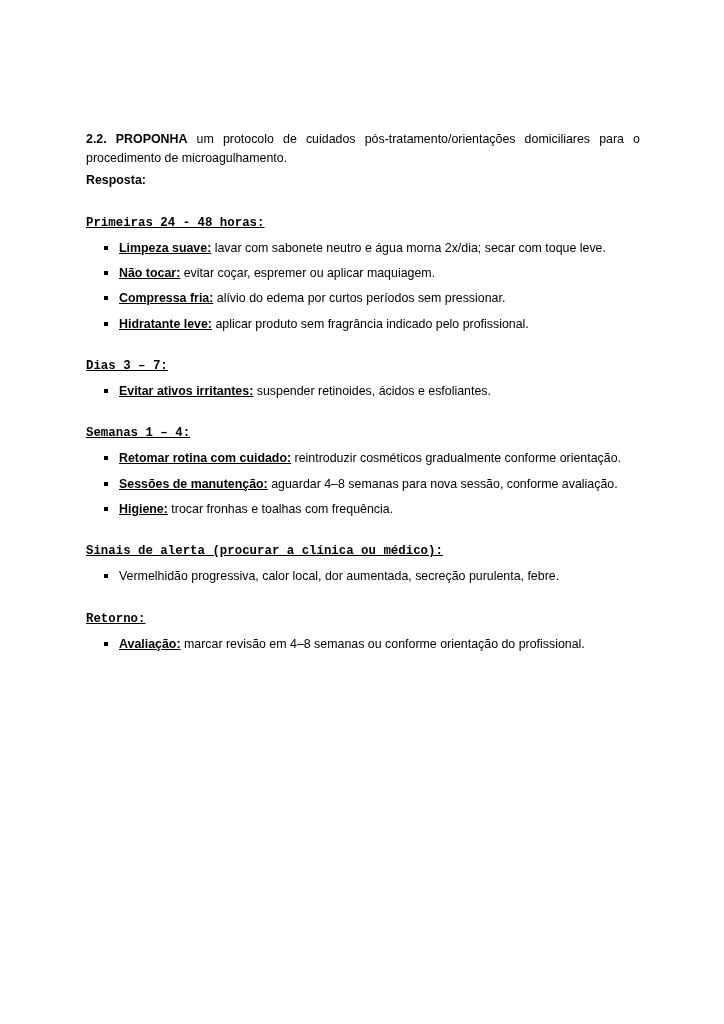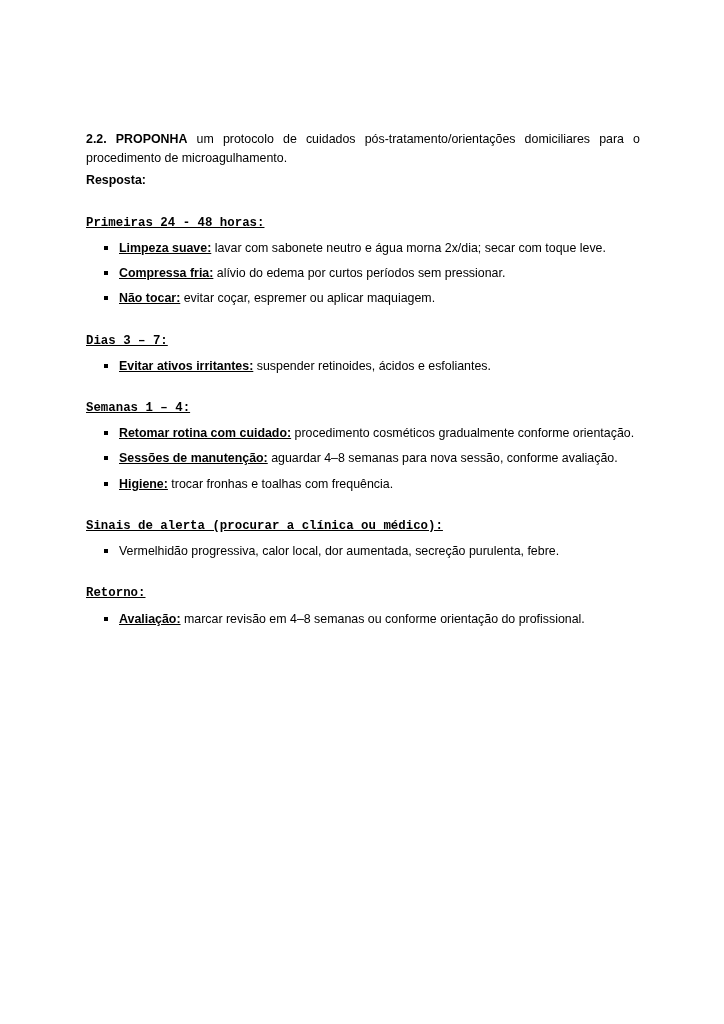--- a/index.html
+++ b/index.html
@@ -88,36 +88,37 @@
     <p class="intro"><b>2.2. PROPONHA</b><span> um protocolo de cuidados pós-tratamento/orientações domiciliares para o procedimento de microagulhamento.</span></p>
 
     <p class="answer-label">Resposta:</p>
 
     <div>
 
       <div class="section">
         <p class="section-heading">Primeiras 24 - 48 horas:</p>
         <ul class="bullets">
           <li class="li-justify"><span class="term">Limpeza suave:</span><span> lavar com sabonete neutro e água morna 2x/dia; secar com toque leve.</span></li>
+          <li class="li-justify"><span class="term">Não tocar:</span><span> evitar coçar, espremer ou aplicar maquiagem.</span></li>
           <li class="li-justify"><span class="term">Compressa fria:</span><span> alívio do edema por curtos períodos sem pressionar.</span></li>
-          <li class="li-justify"><span class="term">Não tocar:</span><span> evitar coçar, espremer ou aplicar maquiagem.</span></li>
+          <li class="li-justify"><span class="term">Hidratante leve:</span><span> aplicar produto sem fragrância indicado pelo profissional.</span></li>
         </ul>
       </div>
 
       <div class="section">
         <p class="section-heading">Dias 3 – 7:</p>
         <ul class="bullets">
           <li class="li-justify"><span class="term">Evitar ativos irritantes:</span><span> suspender retinoides, ácidos e esfoliantes.</span></li>
         </ul>
       </div>
 
       <div class="section">
         <p class="section-heading">Semanas 1 – 4:</p>
         <ul class="bullets">
-          <li class="li-justify"><span class="term">Retomar rotina com cuidado:</span><span> procedimento cosméticos gradualmente conforme orientação.</span></li>
+          <li class="li-justify"><span class="term">Retomar rotina com cuidado:</span><span> reintroduzir cosméticos gradualmente conforme orientação.</span></li>
           <li class="li-justify"><span class="term">Sessões de manutenção:</span><span> aguardar 4–8 semanas para nova sessão, conforme avaliação.</span></li>
           <li class="li-justify"><span class="term">Higiene:</span><span> trocar fronhas e toalhas com frequência.</span></li>
         </ul>
       </div>
 
       <div class="section">
         <p class="section-heading">Sinais de alerta (procurar a clínica ou médico):</p>
         <ul class="bullets">
           <li class="li-justify"><span class="term"></span><span>Vermelhidão progressiva, calor local, dor aumentada, secreção purulenta, febre.</span></li>
         </ul>

